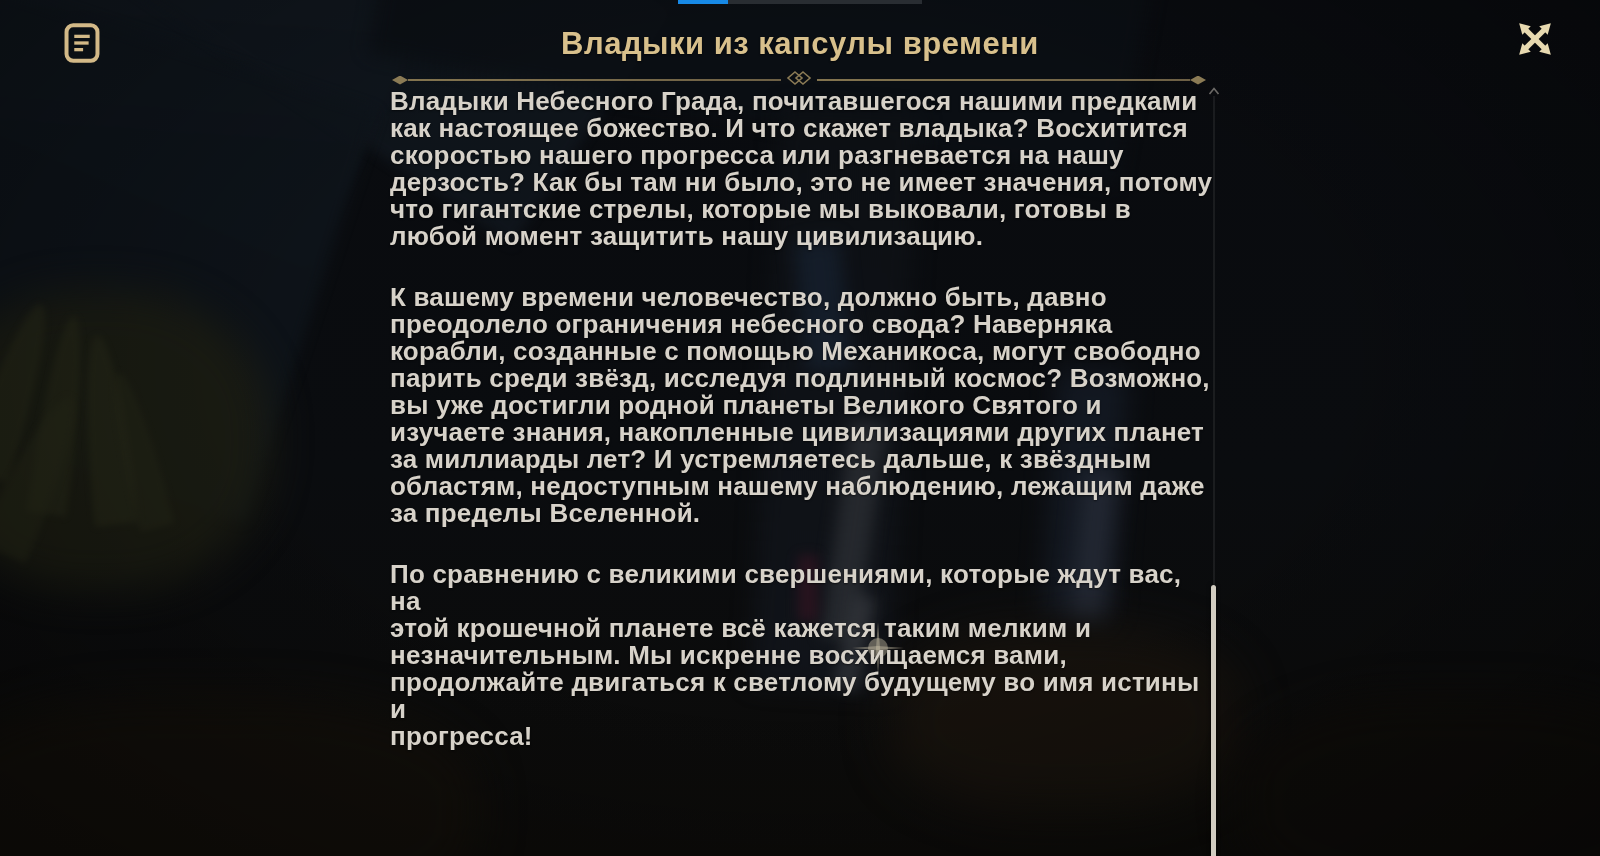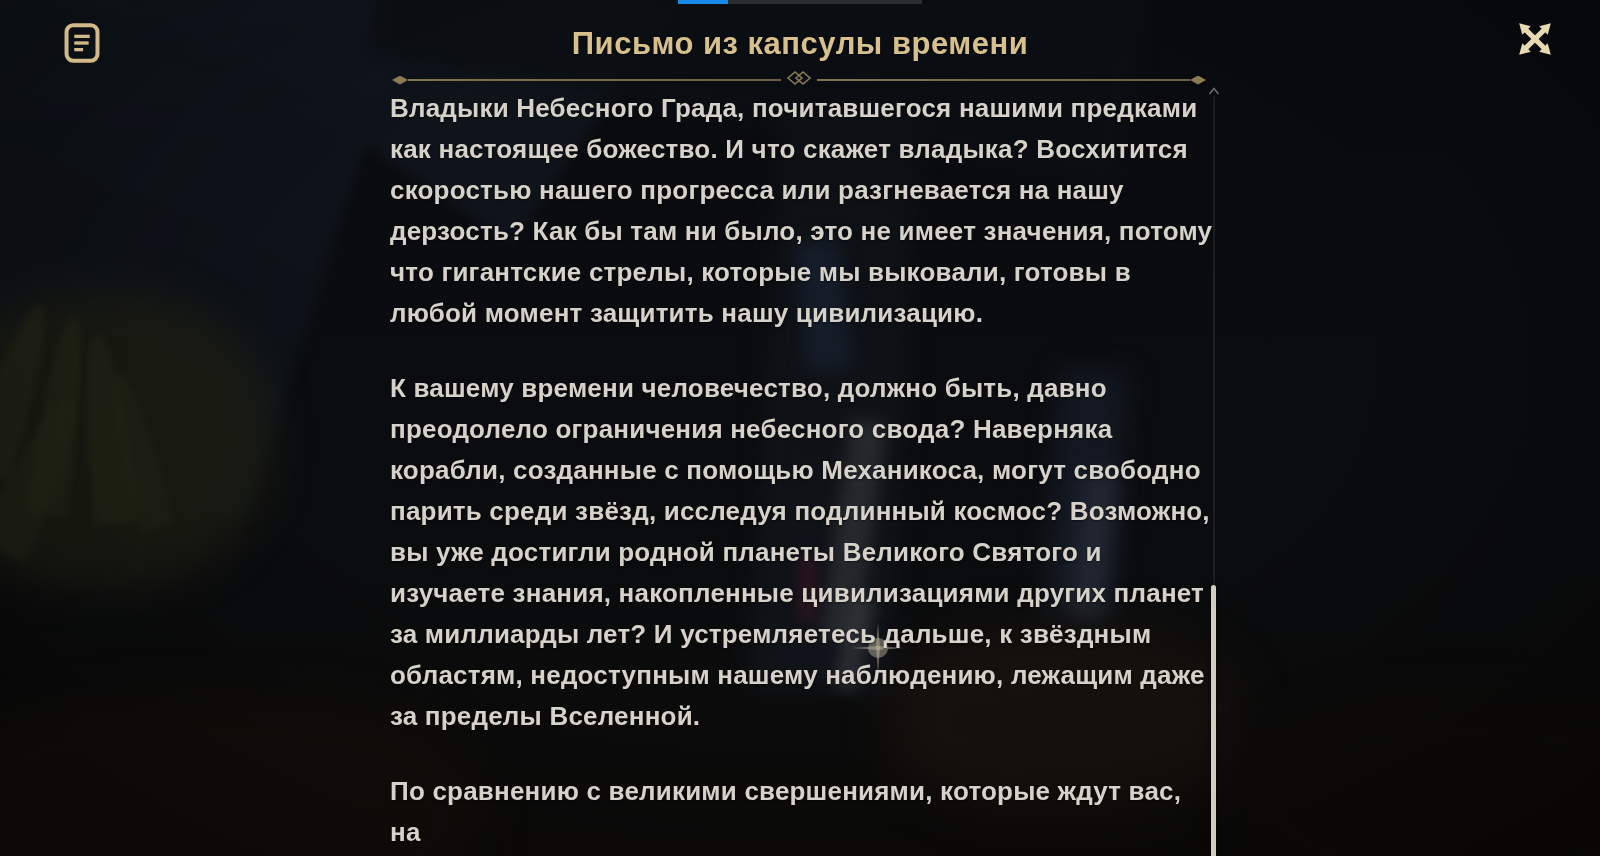--- a/index.html
+++ b/index.html
@@ -51,21 +51,21 @@
     text-shadow:0 1px 2px rgba(0,0,0,.6);
   }
   .divider{position:absolute;left:392px;top:72px;width:814px;height:16px;display:flex;align-items:center;z-index:4;}
   .divider .dmd{width:16px;height:9px;background:#8b7b55;clip-path:polygon(0 50%,50% 0,100% 50%,50% 100%);flex:0 0 auto;}
   .divider .line{flex:1 1 auto;height:2px;background:linear-gradient(90deg,#83744f,#6d6045);}
   .divider .orn{flex:0 0 auto;margin:0 4px;}
   
   .letter-body{position:absolute;left:390px;top:88px;width:824px;z-index:4;}
   .letter-body p{
     margin:0 0 34px 0;white-space:pre-line;
-    font-size:26px;line-height:41px;font-weight:700;color:#d7d2c9;
+    font-size:26px;line-height:27px;font-weight:700;color:#d7d2c9;
     letter-spacing:.2px;text-shadow:0 1px 2px rgba(0,0,0,.55);
   }
   .letter-body p:last-child{margin-bottom:0;}
   
   .scrollbar{position:absolute;left:1203px;top:80px;width:22px;height:776px;z-index:6;}
   .sb-caret{position:absolute;left:5px;top:2px;}
   .sb-track{position:absolute;left:10px;top:16px;width:2px;height:760px;background:rgba(255,255,255,.07);}
   .sb-thumb{position:absolute;left:8px;top:505px;width:5px;height:271px;background:#d2cdc1;border-radius:3px 3px 0 0;box-shadow:0 0 4px rgba(0,0,0,.6);}
 </style>
 </head>
@@ -108,21 +108,21 @@
 
   <button class="book-btn" aria-label="document">
     <svg width="40" height="42" viewBox="0 0 34 38">
       <rect x="3" y="3" width="28" height="32" rx="6" fill="none" stroke="#d3b987" stroke-width="3.6"></rect>
       <line x1="10" y1="13" x2="24" y2="13" stroke="#d3b987" stroke-width="3"></line>
       <line x1="10" y1="19" x2="23" y2="19" stroke="#d3b987" stroke-width="3"></line>
       <line x1="10" y1="25" x2="18" y2="25" stroke="#d3b987" stroke-width="3"></line>
     </svg>
   </button>
 
-  <h1 class="page-title">Письмо из капсулы времени</h1>
+  <h1 class="page-title">Владыки из капсулы времени</h1>
 
   <div class="divider">
     <span class="dmd"></span>
     <span class="line"></span>
     <span class="orn">
       <svg width="28" height="20" viewBox="0 0 28 20">
         <path d="M10 4 L17 10 L10 16 L3 10 Z" fill="none" stroke="#8b7b55" stroke-width="1.6"></path>
         <path d="M18 4 L25 10 L18 16 L11 10 Z" fill="none" stroke="#8b7b55" stroke-width="1.6"></path>
       </svg>
     </span>

